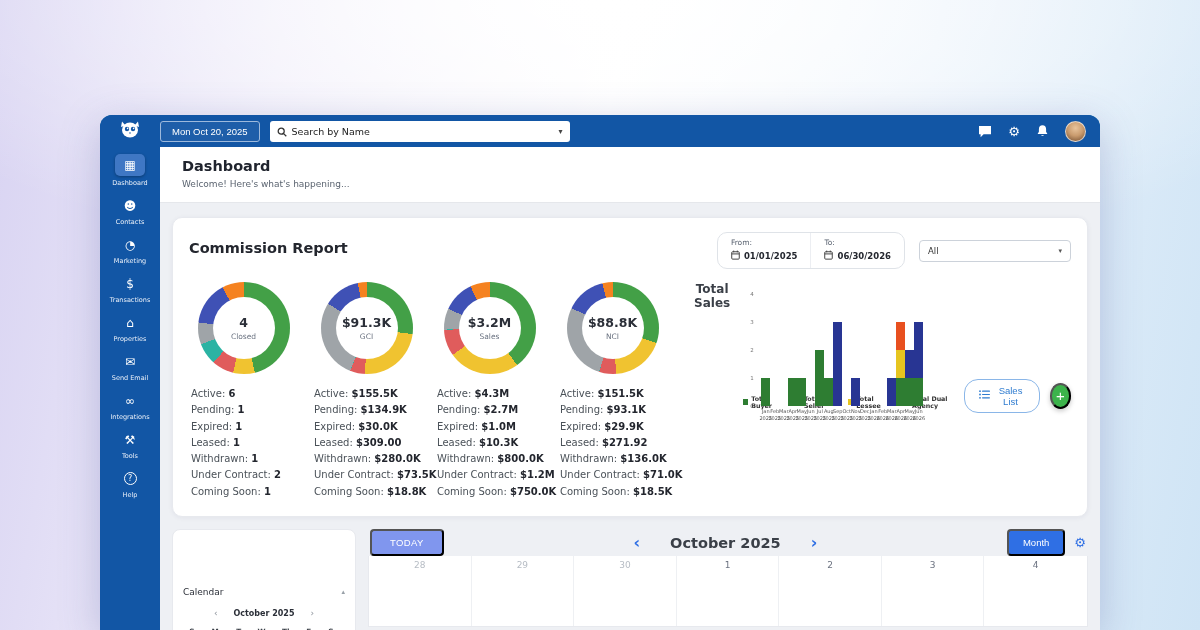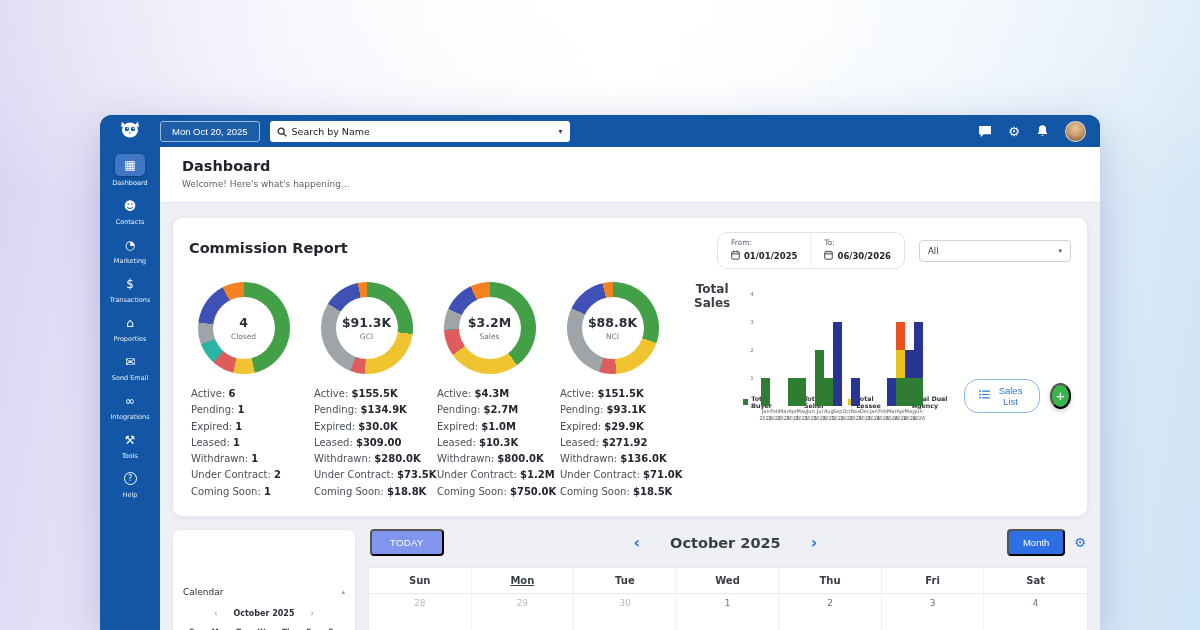--- a/index.html
+++ b/index.html
@@ -503,29 +503,20 @@
               <div class="cal-title-group">
                 <span class="cal-chevron">‹</span>
                 <span class="cal-title">October 2025</span>
                 <span class="cal-chevron">›</span>
               </div>
               <div class="cal-right">
                 <button class="month-btn">Month</button>
                 <span class="cal-gear">⚙</span>
               </div>
             </div>
-            <div class="cal-grid-head">
-                <div class="dow-cell">Sun</div>
-                <div class="dow-cell active">Mon</div>
-                <div class="dow-cell">Tue</div>
-                <div class="dow-cell">Wed</div>
-                <div class="dow-cell">Thu</div>
-                <div class="dow-cell">Fri</div>
-                <div class="dow-cell">Sat</div>
-              </div>
             <div class="cal-grid-body">
                 <div class="date-cell outside">28</div>
                 <div class="date-cell outside">29</div>
                 <div class="date-cell outside">30</div>
                 <div class="date-cell">1</div>
                 <div class="date-cell">2</div>
                 <div class="date-cell">3</div>
                 <div class="date-cell">4</div>
               </div>
           </div>

